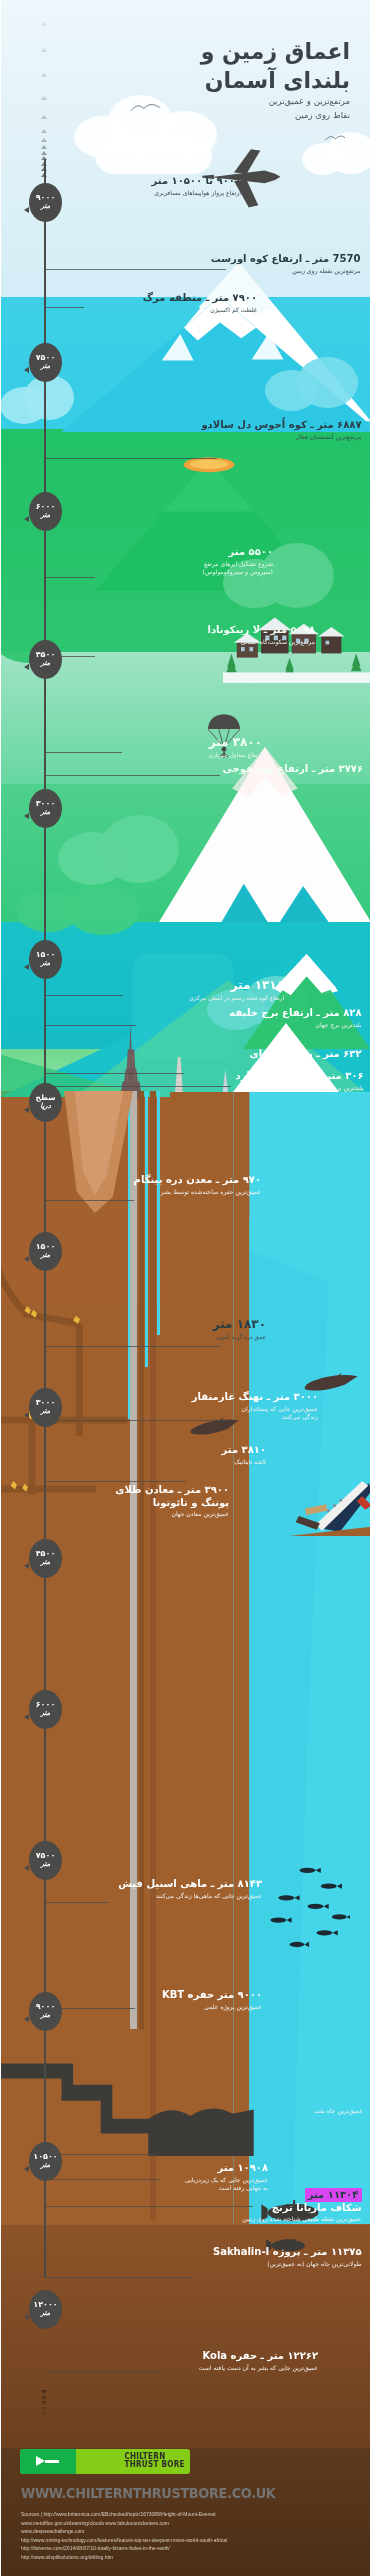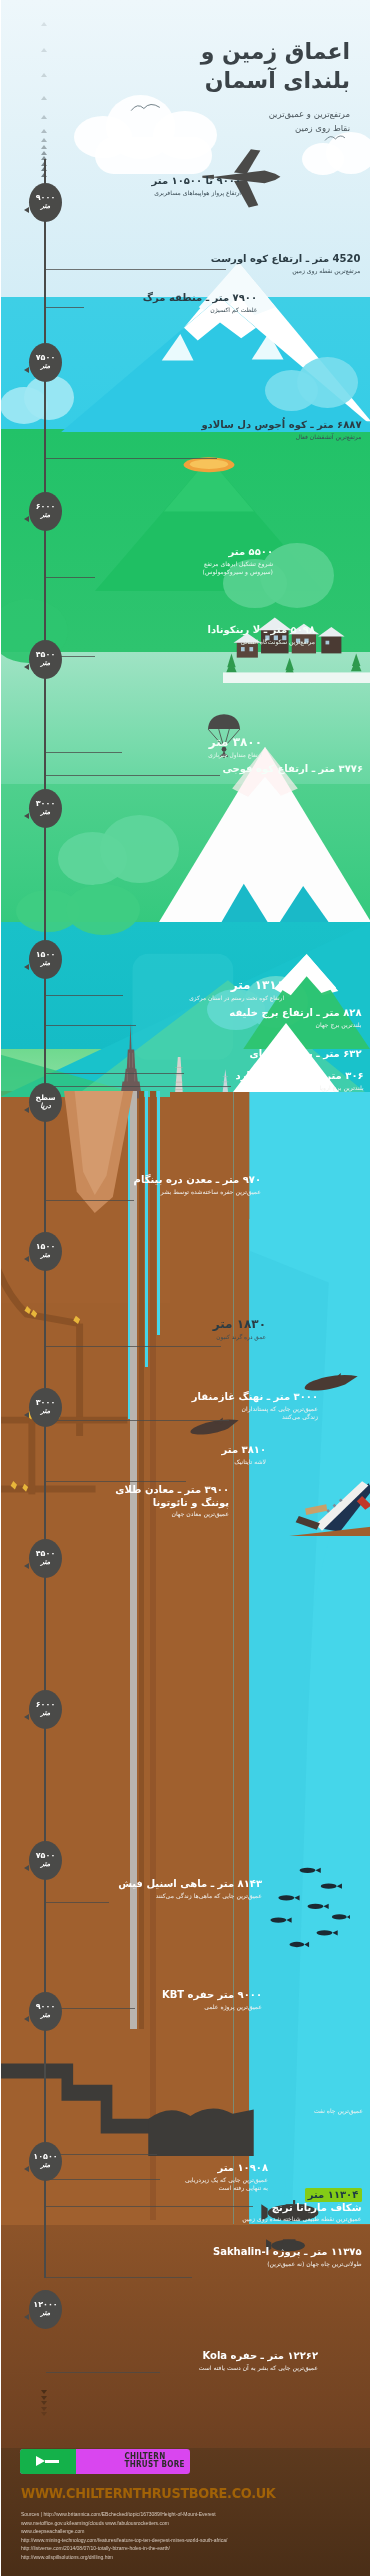--- a/index.html
+++ b/index.html
@@ -60,41 +60,41 @@
   .entry .ttl { font-weight:700; line-height:1.25; }
   .entry .sub { line-height:1.4; margin-top:1.1px; }
   .t-white .ttl{ color:#fff; }  .t-white .sub{ color:#f2f2f0; }
   .t-green .ttl{ color:#f4fff9; } .t-green .sub{ color:#eaf9f1; }
   .t-navy .ttl { color:#2b3c44; } .t-navy .sub { color:#3a4c55; }
 
   .sz-lg .ttl { font-size:10px; } .sz-lg .sub { font-size:6.1px; }
   .sz-md .ttl { font-size:12px; } .sz-md .sub { font-size:5.8px; }
 
   .badge-num {
-    display:inline-block; background:#84cc16; color:#1d3b42;
+    display:inline-block; background:#d946ef; color:#1d3b42;
     padding:0.5px 3.2px; border-radius:1.6px; font-weight:700;
   }
 
   
   #title { position:absolute; top:37px; right:21px; width:244px; text-align:right; z-index:8; }
   #title h1 { font-size:22px; line-height:1.32; color:#3b4348; font-weight:700; }
-  #title p  { font-size:8.5px; line-height:1.6; color:#4b565c; margin-top:13px; }
+  #title p  { font-size:8.5px; line-height:1.6; color:#4b565c; margin-top:0; }
 
   
   #footer { position:absolute; left:0; top:2437px; width:371px; z-index:12; }
   .logo-box { position:absolute; left:20px; top:11.7px; width:170px; height:25.4px;
-              border-radius:3.2px; overflow:hidden; display:flex; background:#d946ef; }
+              border-radius:3.2px; overflow:hidden; display:flex; background:#84cc16; }
   .logo-left { flex:1; display:flex; align-items:center; padding-right:5.3px; padding-left:6.4px; }
   .logo-left .lt { font-size:8px; font-weight:700; color:#2c2c2a; letter-spacing:0.3px;
                    line-height:1.05; text-align:left; font-family:"DejaVu Sans Condensed","Liberation Sans",sans-serif;}
   .logo-right { width:56px; background:#14b14a; display:flex; align-items:center; justify-content:center; }
   .logo-arrow { width:0;height:0;border-top:5.8px solid transparent;border-bottom:5.8px solid transparent;
                 border-left:9px solid #fff; }
   .logo-bar { width:13.8px;height:3.7px;background:#fff;margin-right:1.1px; }
-  #siteurl { position:absolute; left:21px; top:48px; color:#a16207; font-size:14.3px; font-weight:700;
+  #siteurl { position:absolute; left:21px; top:48px; color:#737373; font-size:14.3px; font-weight:700;
              letter-spacing:-0.3px; font-family:"DejaVu Sans Condensed","Liberation Sans",sans-serif; }
   #sources { position:absolute; left:21px; top:73px; width:328px; color:#d9cdc2;
              font-size:5px; line-height:1.72; direction:ltr; text-align:left;
              font-family:"Liberation Sans",sans-serif; }
 </style>
 </head>
 <body>
 
 <div id="stage">
 
@@ -464,21 +464,21 @@
       <div class="leader" style="top: 2206px; left: 46px; width: 207px;"></div>
       <div class="leader" style="top: 2277px; left: 46px; width: 146px;"></div>
       <div class="leader" style="top: 2372px; left: 46px; width: 114px;"></div>
     </div>
   <div id="entries-layer">
       <div class="entry t-navy sz-lg" style="top: 175px; right: 130px; width: 175px;">
         <div class="ttl">۹۰۰۰ تا ۱۰۵۰۰ متر</div>
         <div class="sub">ارتفاع پرواز هواپیماهای مسافربری</div>
       </div>
       <div class="entry t-navy sz-lg" style="top: 253px; right: 10.6px; width: 223px;">
-        <div class="ttl">4520 متر ـ ارتفاع کوه اورست</div>
+        <div class="ttl">7570 متر ـ ارتفاع کوه اورست</div>
         <div class="sub">مرتفع‌ترین نقطه روی زمین</div>
       </div>
       <div class="entry t-navy sz-lg" style="top: 292px; right: 114px; width: 175px;">
         <div class="ttl">۷۹۰۰ متر ـ منطقه مرگ</div>
         <div class="sub">غلظت کم اکسیژن</div>
       </div>
       <div class="entry t-navy sz-lg" style="top: 419px; right: 9.5px; width: 228px;">
         <div class="ttl">۶۸۸۷ متر ـ کوه اُجوس دل سالادو</div>
         <div class="sub">مرتفع‌ترین آتشفشان فعال</div>
       </div>

